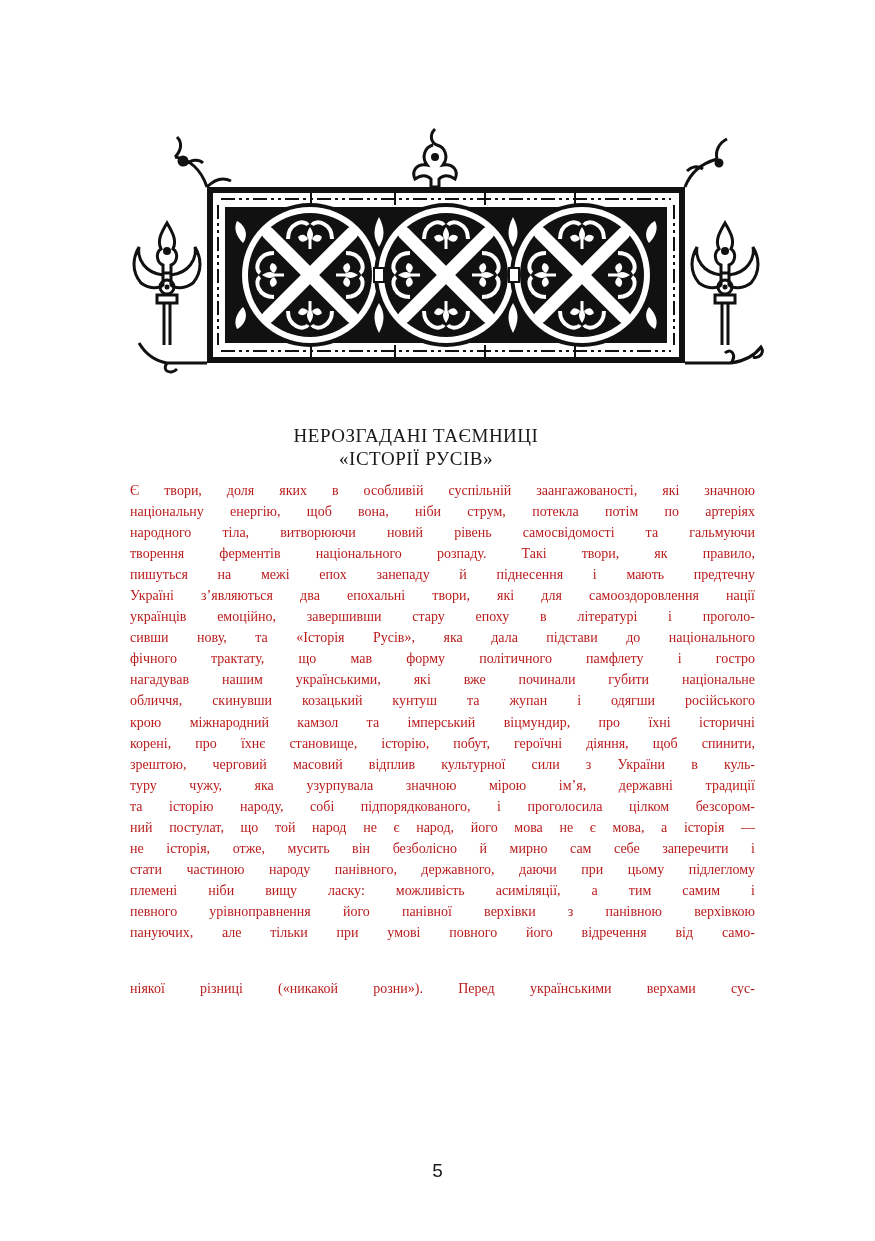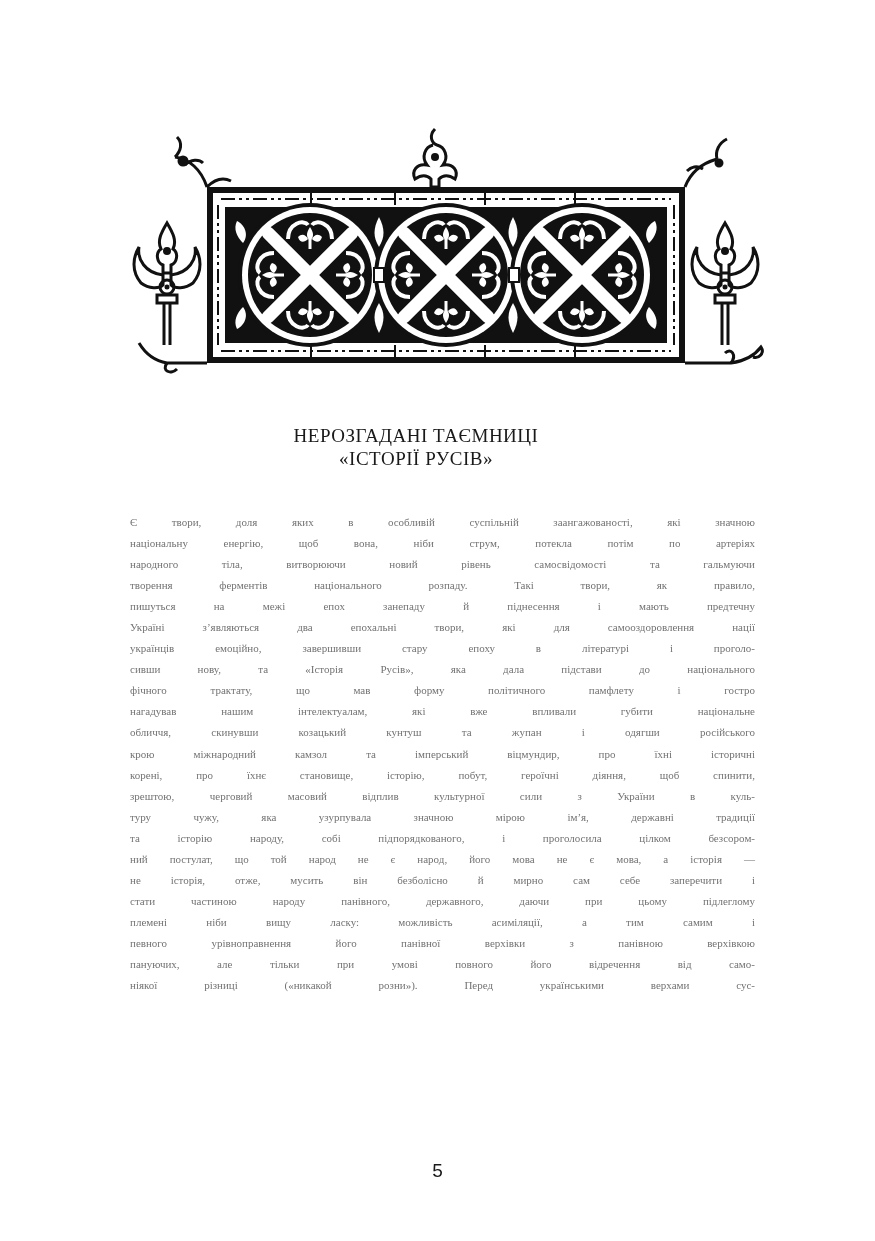--- a/index.html
+++ b/index.html
@@ -33,37 +33,38 @@
     font-family: "Liberation Serif", serif;
     font-size: 19px;
     letter-spacing: 0.5px;
     line-height: 23px;
     color: #1a1a1a;
     text-transform: uppercase;
   }
   .body-text {
     position: absolute;
     left: 130px;
-    top: 512px;
+    top: 480px;
     width: 625px;
     font-family: "Liberation Serif", serif;
-    font-size: 11px;
+    font-size: 14px;
     line-height: 21.05px;
     text-align: justify;
-    color: #737373;
+    color: #b91c1c;
   }
   .line {
     display: block;
     text-align: justify;
     text-align-last: justify;
     white-space: nowrap;
     overflow: visible;
   }
   .line.last {
     text-align-last: justify;
+    margin-top: 35px;
   }
   .page-number {
     position: absolute;
     left: 0;
     width: 875px;
     top: 1160px;
     text-align: center;
     font-family: "Liberation Sans", sans-serif;
     font-size: 19px;
     color: #1a1a1a;
@@ -207,21 +208,21 @@
 <div class="body-text">
   <span class="line">Є твори, доля яких в особливій суспільній заангажованості, які значною</span>
   <span class="line">національну енергію, щоб вона, ніби струм, потекла потім по артеріях</span>
   <span class="line">народного тіла, витворюючи новий рівень самосвідомості та гальмуючи</span>
   <span class="line">творення ферментів національного розпаду. Такі твори, як правило,</span>
   <span class="line">пишуться на межі епох занепаду й піднесення і мають предтечну</span>
   <span class="line">Україні з’являються два епохальні твори, які для самооздоровлення нації</span>
   <span class="line">українців емоційно, завершивши стару епоху в літературі і проголо-</span>
   <span class="line">сивши нову, та «Історія Русів», яка дала підстави до національного</span>
   <span class="line">фічного трактату, що мав форму політичного памфлету і гостро</span>
-  <span class="line">нагадував нашим інтелектуалам, які вже впливали губити національне</span>
+  <span class="line">нагадував нашим українськими, які вже починали губити національне</span>
   <span class="line">обличчя, скинувши козацький кунтуш та жупан і одягши російського</span>
   <span class="line">крою міжнародний камзол та імперський віцмундир, про їхні історичні</span>
   <span class="line">корені, про їхнє становище, історію, побут, героїчні діяння, щоб спинити,</span>
   <span class="line">зрештою, черговий масовий відплив культурної сили з України в куль-</span>
   <span class="line">туру чужу, яка узурпувала значною мірою ім’я, державні традиції</span>
   <span class="line">та історію народу, собі підпорядкованого, і проголосила цілком безсором-</span>
   <span class="line">ний постулат, що той народ не є народ, його мова не є мова, а історія —</span>
   <span class="line">не історія, отже, мусить він безболісно й мирно сам себе заперечити і</span>
   <span class="line">стати частиною народу панівного, державного, даючи при цьому підлеглому</span>
   <span class="line">племені ніби вищу ласку: можливість асиміляції, а тим самим і</span>

